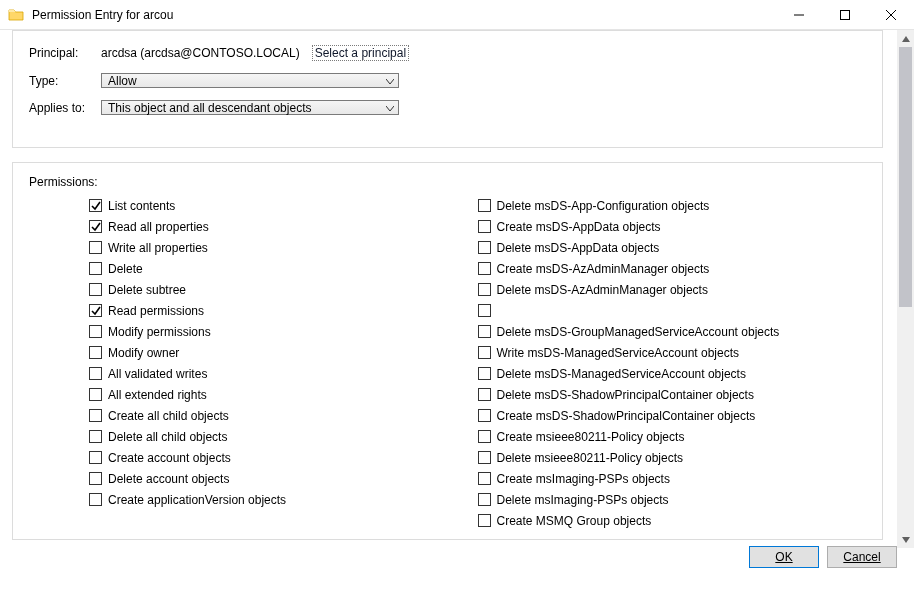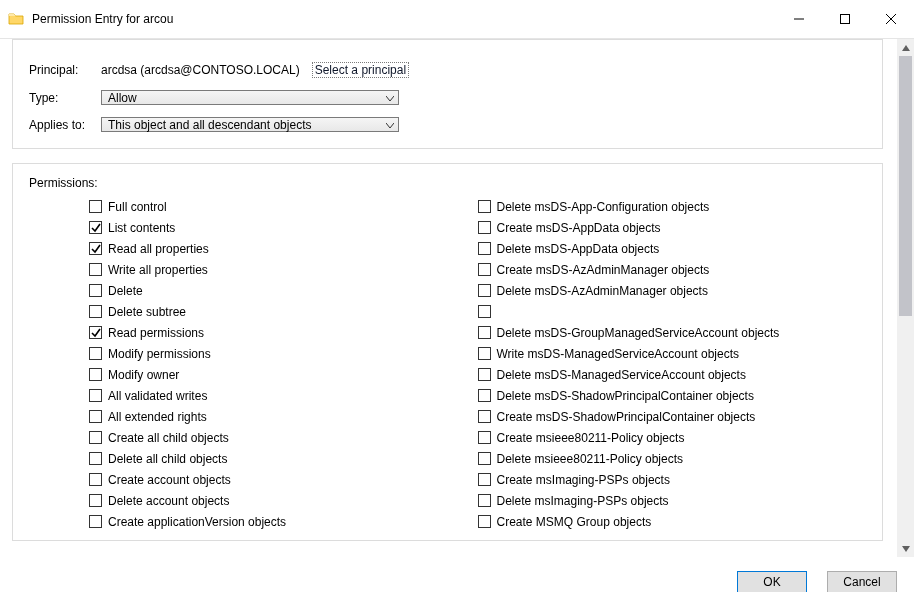--- a/index.html
+++ b/index.html
@@ -6,21 +6,21 @@
   html, body {
     margin: 0; padding: 0;
     font-family: "Segoe UI", Tahoma, sans-serif;
     font-size: 12px;
     color: #000;
     background: #fff;
     width: 914px; height: 592px;
     overflow: hidden;
   }
   .titlebar {
-    height: 39px;
+    height: 30px;
     display: flex;
     align-items: center;
     background: #fff;
     border-bottom: 1px solid #e5e5e5;
   }
   .titlebar .icon {
     width: 16px; height: 16px;
     margin: 0 8px;
   }
   .titlebar .title {
@@ -54,27 +54,27 @@
   }
   .scrollbar-right .sb-track { flex: 1; position: relative; }
   .scrollbar-right .sb-thumb {
     position: absolute; left: 2px; right: 2px;
     top: 0; height: 260px;
     background: #c2c3c9;
   }
 
   .panel {
     border: 1px solid #dcdcdc;
-    padding: 22px 16px 16px 16px;
+    padding: 14px 16px 16px 16px;
     margin-bottom: 14px;
     margin-right: 17px;
   }
 
   .row { display: flex; align-items: center; margin-bottom: 12px; }
-  .row:last-child { margin-bottom: 0; }
+  .row:last-child { margin-bottom: 16px; }
   .row .label {
     width: 72px;
     flex-shrink: 0;
   }
   .principal-value {
     margin-right: 12px;
   }
   .link {
     color: #0f172a;
     border: 1px dotted #7a7a7a;
@@ -122,24 +122,25 @@
     background: #fff;
     margin-right: 6px;
     display: inline-flex; align-items: center; justify-content: center;
     flex-shrink: 0;
   }
   .checkbox .mark { display: none; }
   .checkbox.checked .mark { display: block; }
 
   .buttonbar {
     position: absolute;
-    bottom: 8px;
+    bottom: 24px;
     right: 17px;
     display: flex;
-    gap: 20px;
+    gap: 8px;
+    text-decoration: underline;
   }
   .btn {
     min-width: 70px;
     height: 22px;
     border: 1px solid #adadad;
     background: #e1e1e1;
     display: flex; align-items: center; justify-content: center;
     padding: 0 14px;
   }
   .btn.default { border: 1px solid #0078d7; }
@@ -203,24 +204,20 @@
         </span>
       </div>
     </div>
   </div>
 
   <div class="perm-panel">
     <div class="perm-heading">Permissions:</div>
     <div class="perm-cols">
       <div class="perm-col left" id="perm-left">
           <div class="perm-item">
-            <span class="checkbox"></span>
-            <span>Full control</span>
-          </div>
-          <div class="perm-item">
             <span class="checkbox checked">
               <svg class="mark" width="10" height="10" viewBox="0 0 10 10">
                 <path d="M1 5l3 3 5-7" fill="none" stroke="#000" stroke-width="1.6"></path>
               </svg>
             </span>
             <span>List contents</span>
           </div>
           <div class="perm-item">
             <span class="checkbox checked">
               <svg class="mark" width="10" height="10" viewBox="0 0 10 10">

